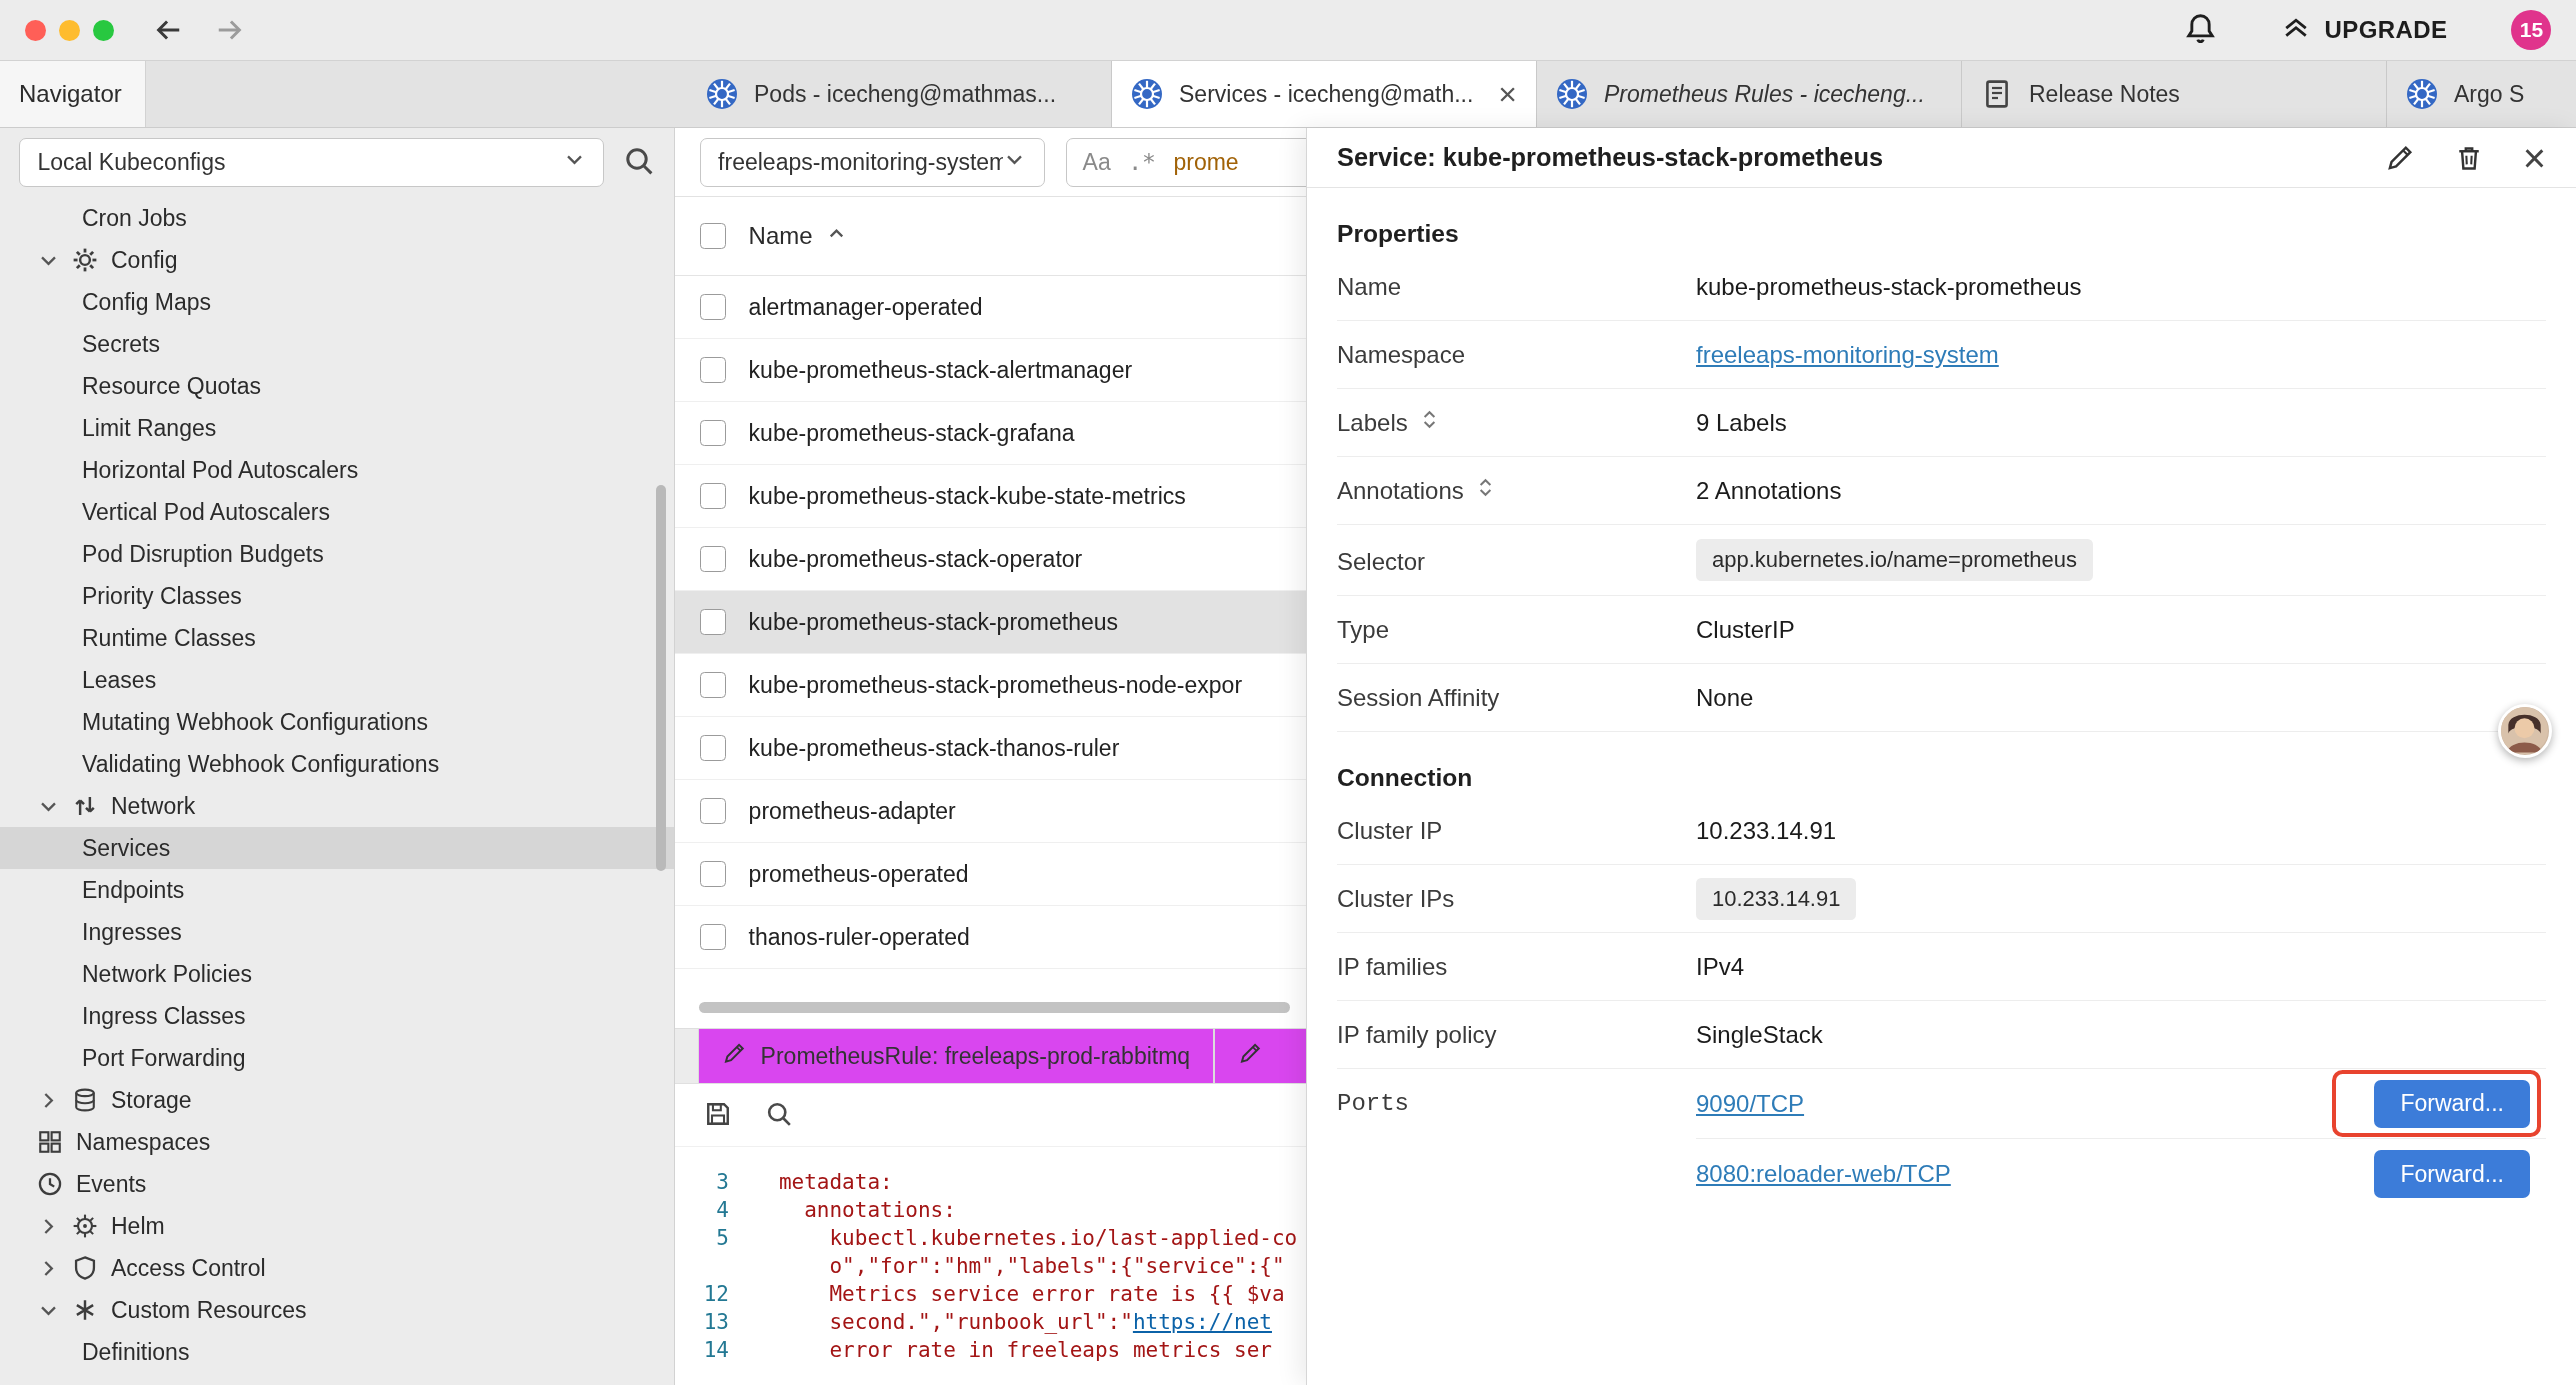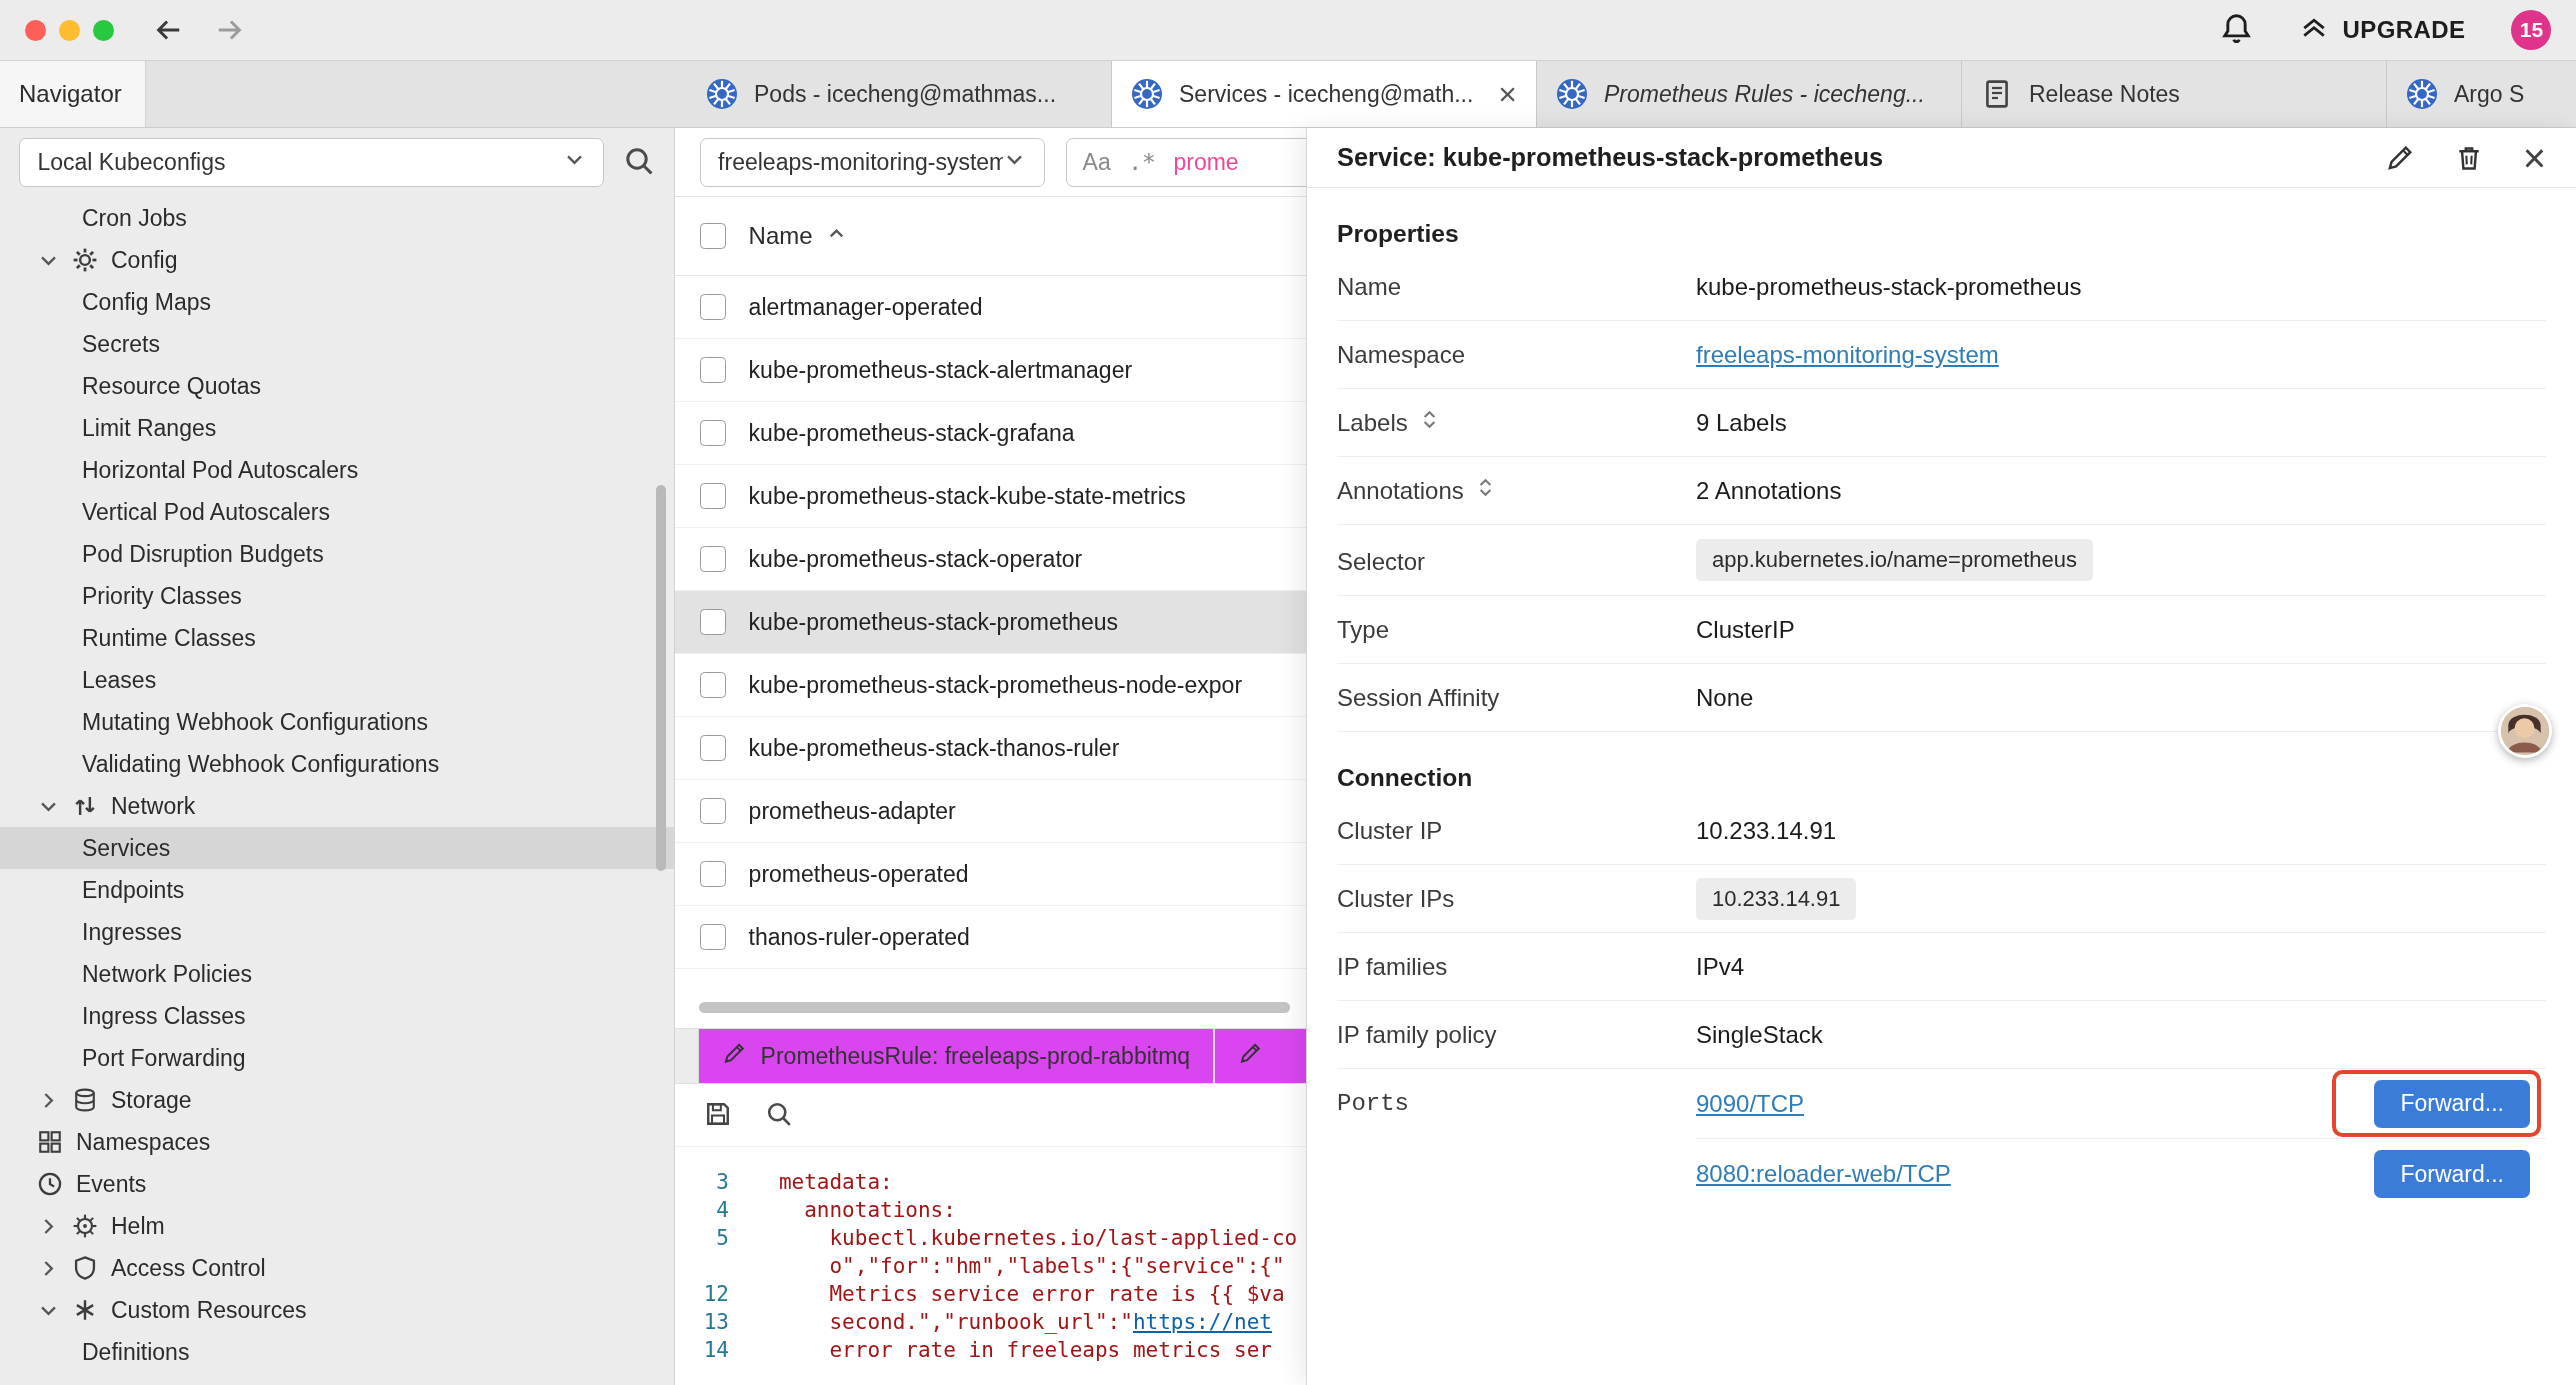--- a/index.html
+++ b/index.html
@@ -8,21 +8,21 @@
 
   
   .topbar { height:61px; background:#ececec; border-bottom:0.9px solid #d2d2d2;
             display:flex; align-items:center; padding:0 24.6px; }
   .traffic { display:flex; gap:13px; margin-right:39px; }
   .tl { width:21px; height:21px; border-radius:50%; display:inline-block; }
   .tl.red{background:#ff5f57}.tl.yellow{background:#febc2e}.tl.green{background:#28c840}
   .navbtns { display:flex; gap:32px; align-items:center; }
   .navbtn { display:flex; align-items:center; }
   .navbtn.dim { opacity:.45; }
-  .topbar-right { margin-left:auto; display:flex; align-items:center; gap:46px; }
+  .topbar-right { margin-left:auto; display:flex; align-items:center; gap:64px; }
   .upgrade { display:flex; align-items:center; gap:14px; font-size:24px; font-weight:600;
              color:#1d1d1d; letter-spacing:0.4px; cursor:pointer; }
   .badge-pink { width:40px; height:40px; border-radius:50%; background:#e0338c; color:#ffffff;
                 font-size:21px; font-weight:bold; display:flex; align-items:center; justify-content:center; }
 
   
   .tabbar { height:67px; background:#e3e3e3; border-bottom:0.9px solid #cccccc; position:relative; }
   .nav-tab { position:absolute; left:0; top:0; bottom:0; width:146px; background:#f6f6f6;
              border-right:0.9px solid #d2d2d2; display:flex; align-items:center;
              padding-left:19px; font-size:24px; color:#2b2b2b; }
@@ -59,21 +59,21 @@
 
   
   .middle { flex:1; background:#fff; display:flex; flex-direction:column; overflow:hidden; }
   .middle-toolbar { height:69px; border-bottom:0.9px solid #e2e2e2; display:flex; align-items:center;
                     padding-left:24.6px; gap:21px; flex-shrink:0; }
   .ns-select { width:345px; flex-shrink:0; }
   .searchbox { height:49px; width:386px; border:0.9px solid #c7c7c7; border-radius:7px;
                display:flex; align-items:center; gap:17.5px; padding:0 16px; font-size:23px; flex-shrink:0; }
   .sopt { color:#8a8a8a; }
   .sopt.mono { font-family:"DejaVu Sans Mono", monospace; }
-  .squery { color:#ec4899; }
+  .squery { color:#a16207; }
   .thead { height:79px; display:flex; align-items:center; gap:23px; padding-left:24.6px;
            border-bottom:0.9px solid #e4e4e4; font-size:24px; color:#2b2b2b; flex-shrink:0; }
   .cb { width:26px; height:26px; border:1.8px solid #9b9b9b; border-radius:4.4px; background:#fff; flex-shrink:0; }
   .trow { height:63px; display:flex; align-items:center; gap:23px; padding-left:24.6px;
           font-size:23px; color:#222; border-bottom:0.9px solid #efefef; cursor:pointer; flex-shrink:0; }
   .trow.selected { background:#e2e2e2; }
   .rname { white-space:nowrap; }
   .hscroll { position:relative; height:12.3px; margin-top:33px; flex-shrink:0; }
   .hthumb { position:absolute; left:24px; top:0; width:591px; height:11.4px;
             background:#c3c3c3; border-radius:6.1px; }

